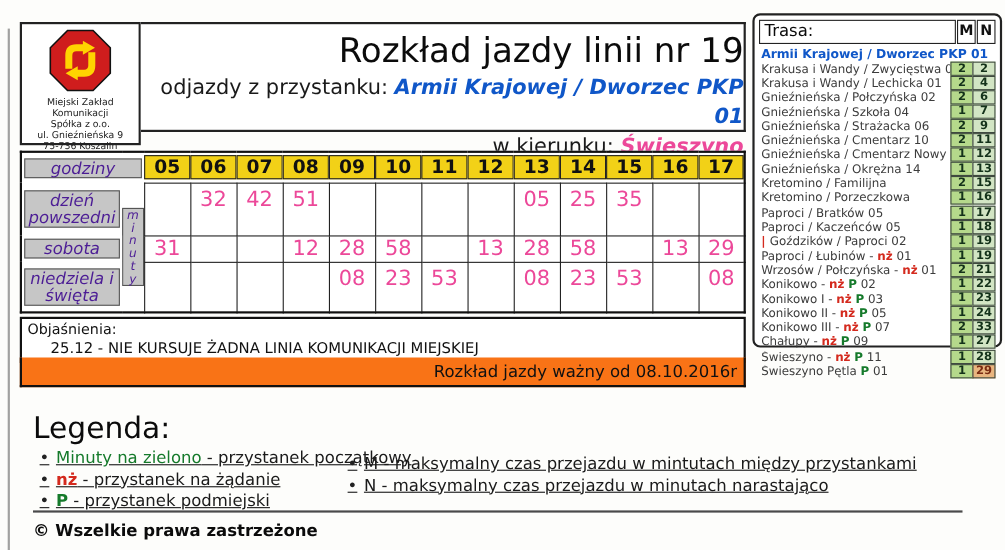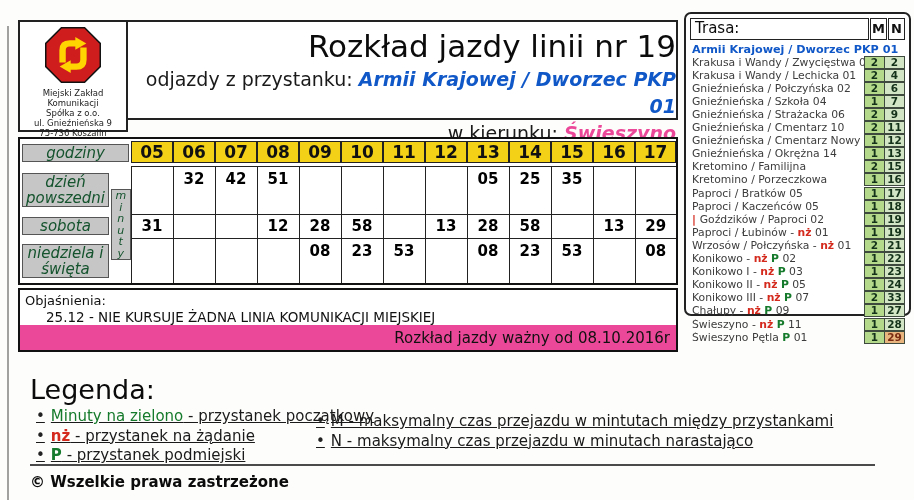--- a/index.html
+++ b/index.html
@@ -19,36 +19,36 @@
   .t2,.t3{font-size:19px;line-height:27px;color:#1a1a1a;}
   .seg-current{color:#1057c8;font-weight:bold;font-style:italic;}
   .dir{color:#ec4899;font-weight:bold;font-style:italic;}
 
   
   .tt{position:absolute;left:18px;top:137px;border-collapse:collapse;table-layout:fixed;background:#fff;border:2.5px solid #111;}
   .tt td{padding:0;box-sizing:border-box;}
   .tt .labelcell{padding:2px;background:#fff;}
   .graybox{border:1px solid #555;background:#c6c6c6;height:100%;box-sizing:border-box;
     display:flex;align-items:center;justify-content:center;font-style:italic;font-size:15px;
-    text-align:center;line-height:16px;color:#14532d;}
+    text-align:center;line-height:16px;color:#4c1d95;}
   .hourcell{padding:2px 1px;background:#fff;}
   .hourbox{height:100%;box-sizing:border-box;border:1px solid #222;background:#f2d117;
     display:flex;align-items:center;justify-content:center;font-size:17px;font-weight:600;color:#111;}
   .mincell{border:1.5px solid #222;background:#fff;text-align:center;
-    font-weight:bold;font-size:15px;color:#000000;}
+    font-weight:normal;font-size:19px;color:#ec4899;}
   .row-tall .mincell{vertical-align:top;padding-top:3px;}
   .row-short .mincell{vertical-align:middle;}
   .minutycell{padding:2px;background:#fff;}
   .vertbox{flex-direction:column;font-size:11px;line-height:11.5px;}
 
   
   .notes-box{position:absolute;left:18px;top:288px;width:660px;height:42px;border:2px solid #111;box-sizing:border-box;background:#fff;}
   .notes-title{font-size:13px;padding:3px 0 0 5px;}
   .notes-line{font-size:13.5px;padding:1px 0 0 26px;}
-  .validity-box{position:absolute;left:18px;top:325px;width:660px;height:27px;border:2px solid #111;border-top:none;box-sizing:border-box;background:#ec4899;
+  .validity-box{position:absolute;left:18px;top:325px;width:660px;height:27px;border:2px solid #111;border-top:none;box-sizing:border-box;background:#f97316;
     display:flex;align-items:center;justify-content:flex-end;font-size:15px;padding-right:6px;}
 
   
   .route-panel{position:absolute;left:684px;top:12px;width:227px;height:304px;border:2px solid #222;border-radius:7px;
     box-sizing:border-box;background:#fff;padding:4px 4px 0 4px;}
   .route-header{display:flex;margin-bottom:3px;}
   .trasa-box{flex:1;border:1.5px solid #222;box-sizing:border-box;height:22px;line-height:19px;font-size:15px;padding-left:4px;color:#0b0b0b;}
   .mn-head{width:17px;height:22px;border:1.5px solid #222;box-sizing:border-box;margin-left:1px;
     font-weight:bold;font-size:13px;text-align:center;line-height:19px;}
   .stops{}

